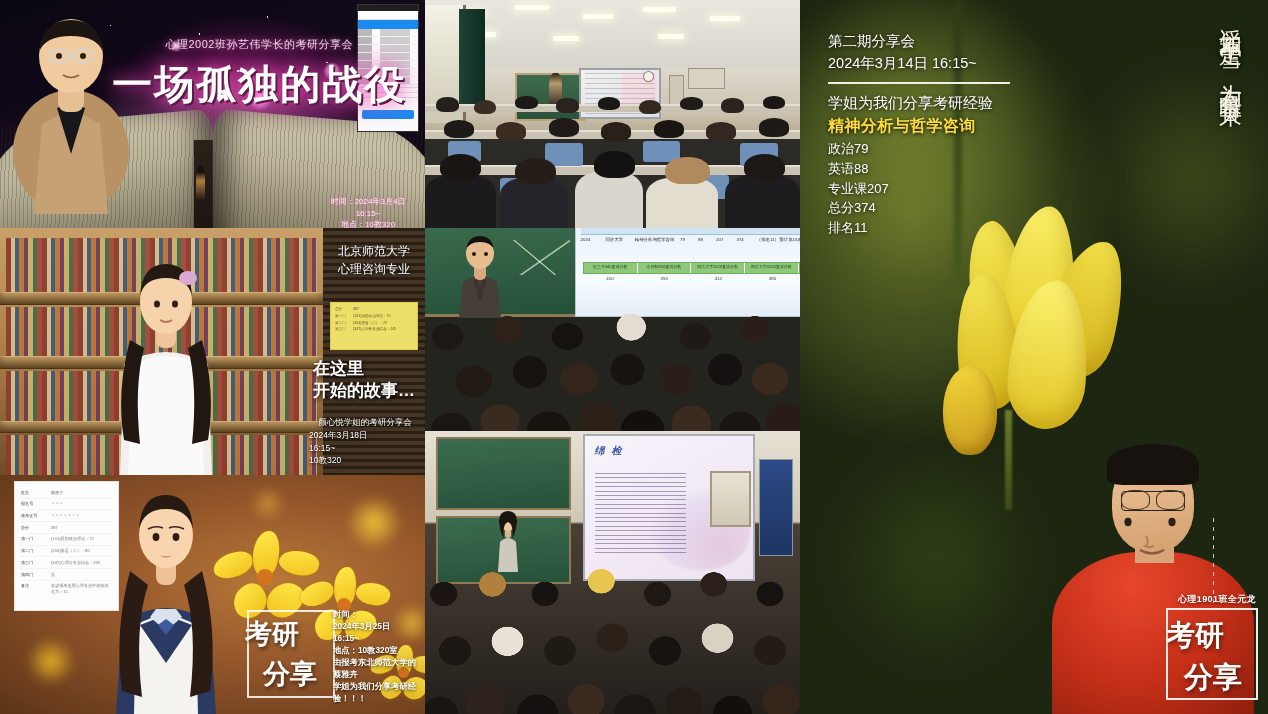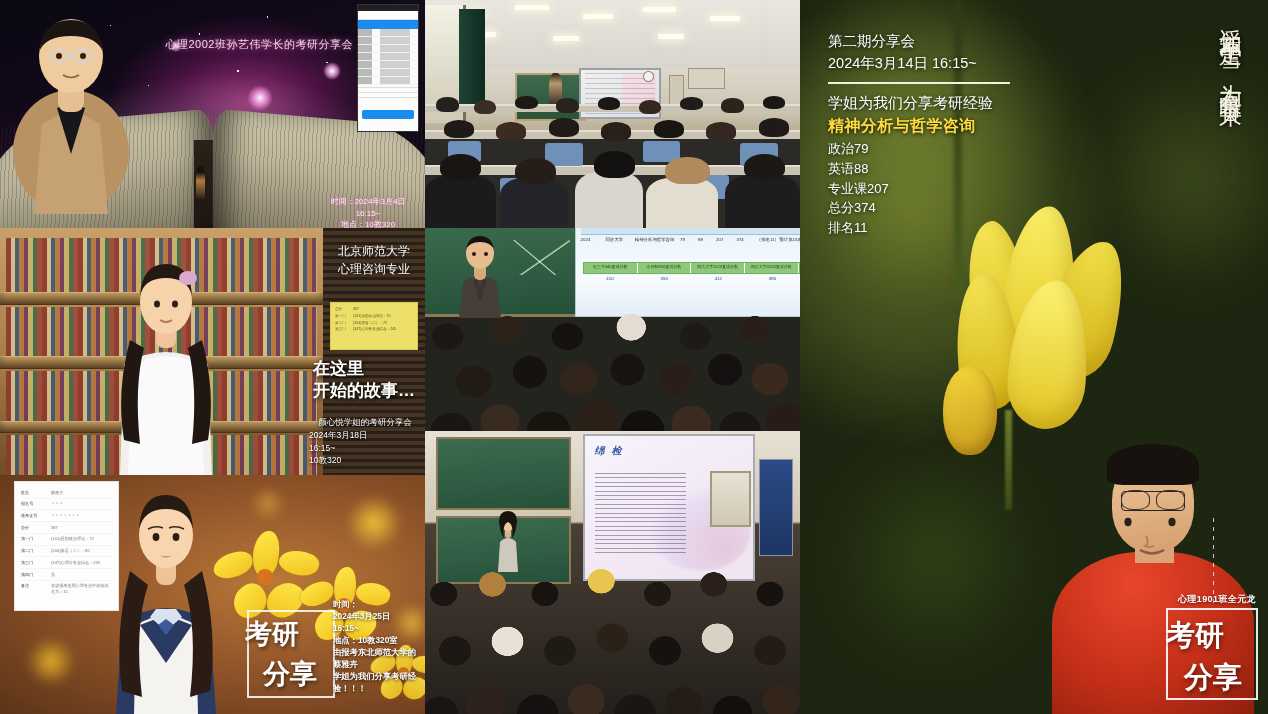--- a/index.html
+++ b/index.html
@@ -213,21 +213,21 @@
   #p6 .scard .row { display:flex; font-size:4.1px; color:#555; line-height:1.35;
     padding:2.6px 0; border-bottom:1px solid #f4f4f4; }
   #p6 .scard .row .k { width:30px; color:#444; flex:none; }
   #p6 .scard .row .v { color:#777; }
   #p6 .badge { position:absolute; right:90px; bottom:16px; width:88px; height:88px;
     border:2px solid rgba(255,255,255,.85); }
   #p6 .badge b { position:absolute; color:#fff; font-weight:700; font-size:27px;
     text-shadow:1px 2px 4px rgba(0,0,0,.6); }
   #p6 .badge .l1 { left:-4px; top:4px; }
   #p6 .badge .l2 { left:14px; top:44px; }
-  #p6 .p6meta { position:absolute; right:6px; bottom:20px; width:86px; color:#fff;
+  #p6 .p6meta { position:absolute; right:6px; bottom:10px; width:86px; color:#fff;
     font-size:8.3px; font-weight:700; line-height:1.45; text-shadow:0 1px 3px rgba(0,0,0,.8); }
 
   
   #p7 { left:800px; top:0; width:468px; height:714px;
     background:
       radial-gradient(ellipse 260px 300px at 24% 30%, #5d6a26 0%, #3d4a1c 45%, #1d2610 78%),
       radial-gradient(ellipse 300px 340px at 78% 72%, #46571f 0%, #283413 55%, #10170a 85%),
       linear-gradient(150deg,#2b3514 0%,#1c250e 50%,#0d1207 100%);
   }
   #p7 .hazeA { position:absolute; left:-6%; top:-4%; width:60%; height:46%;
@@ -337,20 +337,21 @@
         <div class="srow"></div>
       <div class="srow"></div>
         <div class="srow"></div>
         <div class="srow"></div>
       <div class="srow"></div>
         <div class="sblock"></div>
         <div class="sbtn"></div>
     </div>
 
     <div class="sub1">心理2002班孙艺伟学长的考研分享会</div>
+    <div class="big1">一场孤独的战役</div>
     <div class="meta">
       <div>时间：2024年3月4日</div>
       <div>16:15~</div>
       <div>地点：10教320</div>
       <div class="host">教心学院心理系主办</div>
     </div>
   </div>
 
   <div class="panel" id="p2">
     <div class="hall">

